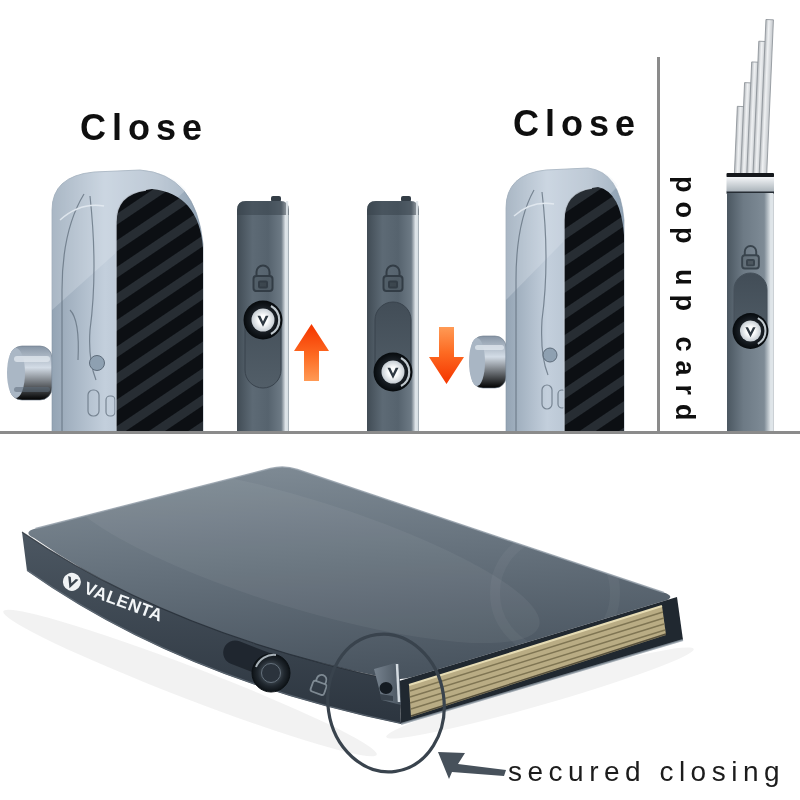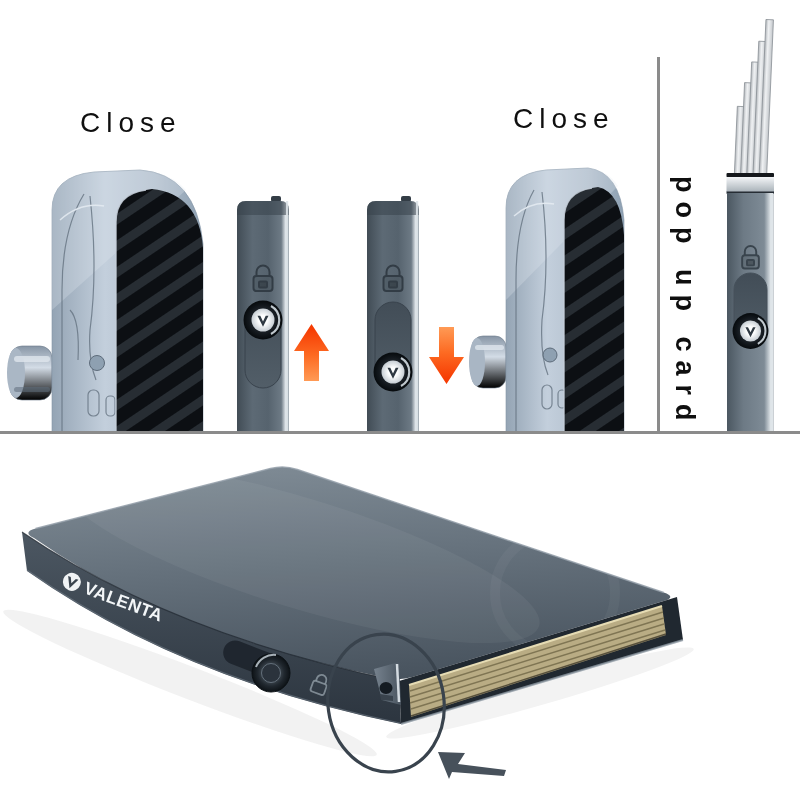--- a/index.html
+++ b/index.html
@@ -1,19 +1,19 @@
 <!DOCTYPE html>
 <html><head>
 <meta charset="utf-8">
 <style>
   html,body{margin:0;padding:0;background:#ffffff;}
   .canvas{position:relative;width:800px;height:800px;background:#ffffff;overflow:hidden;
           font-family:"Liberation Sans",sans-serif;}
   .lbl{position:absolute;color:#0f0f0f;white-space:nowrap;}
-  .lbl-state{font-size:28px;font-weight:normal;letter-spacing:6px;}
+  .lbl-state{font-size:36px;font-weight:bold;letter-spacing:6px;}
   .lbl-popup{left:700px;top:176px;font-size:27px;font-weight:bold;letter-spacing:9px;
              transform:rotate(90deg);transform-origin:left top;}
   .lbl-secured{left:508px;top:756px;font-size:28px;font-weight:normal;letter-spacing:5.5px;color:#1c1c1c;}
   .divider-v{position:absolute;left:657px;top:57px;width:2.5px;height:375px;background:#8b8b8b;}
   .divider-h{position:absolute;left:0;top:431px;width:800px;height:3px;background:#8b8b8b;}
   svg{position:absolute;display:block;}
   #topArt{left:0;top:0;}
   #bottomArt{left:0;top:433px;}
 </style>
 </head>
@@ -264,17 +264,18 @@
       </g>
     </g>
 
     <ellipse cx="386" cy="270" rx="58" ry="69" transform="rotate(-8 386 270)" stroke="#39434d" stroke-width="3.2" fill="none"></ellipse>
     <polygon points="438,319 465,320 458,331 506,337 504,343 452,339 449,346" fill="#47515b"></polygon>
   </svg>
 
   <div class="lbl lbl-state" style="left:80px;top:107px;">Close</div>
   <div class="lbl lbl-state" style="left:513px;top:103px;">Close</div>
   <div class="lbl lbl-popup">pop up card</div>
+  <div class="lbl lbl-secured">secured closing</div>
 
   <div class="divider-v"></div>
   <div class="divider-h"></div>
 
 </div>
 
 </body></html>

